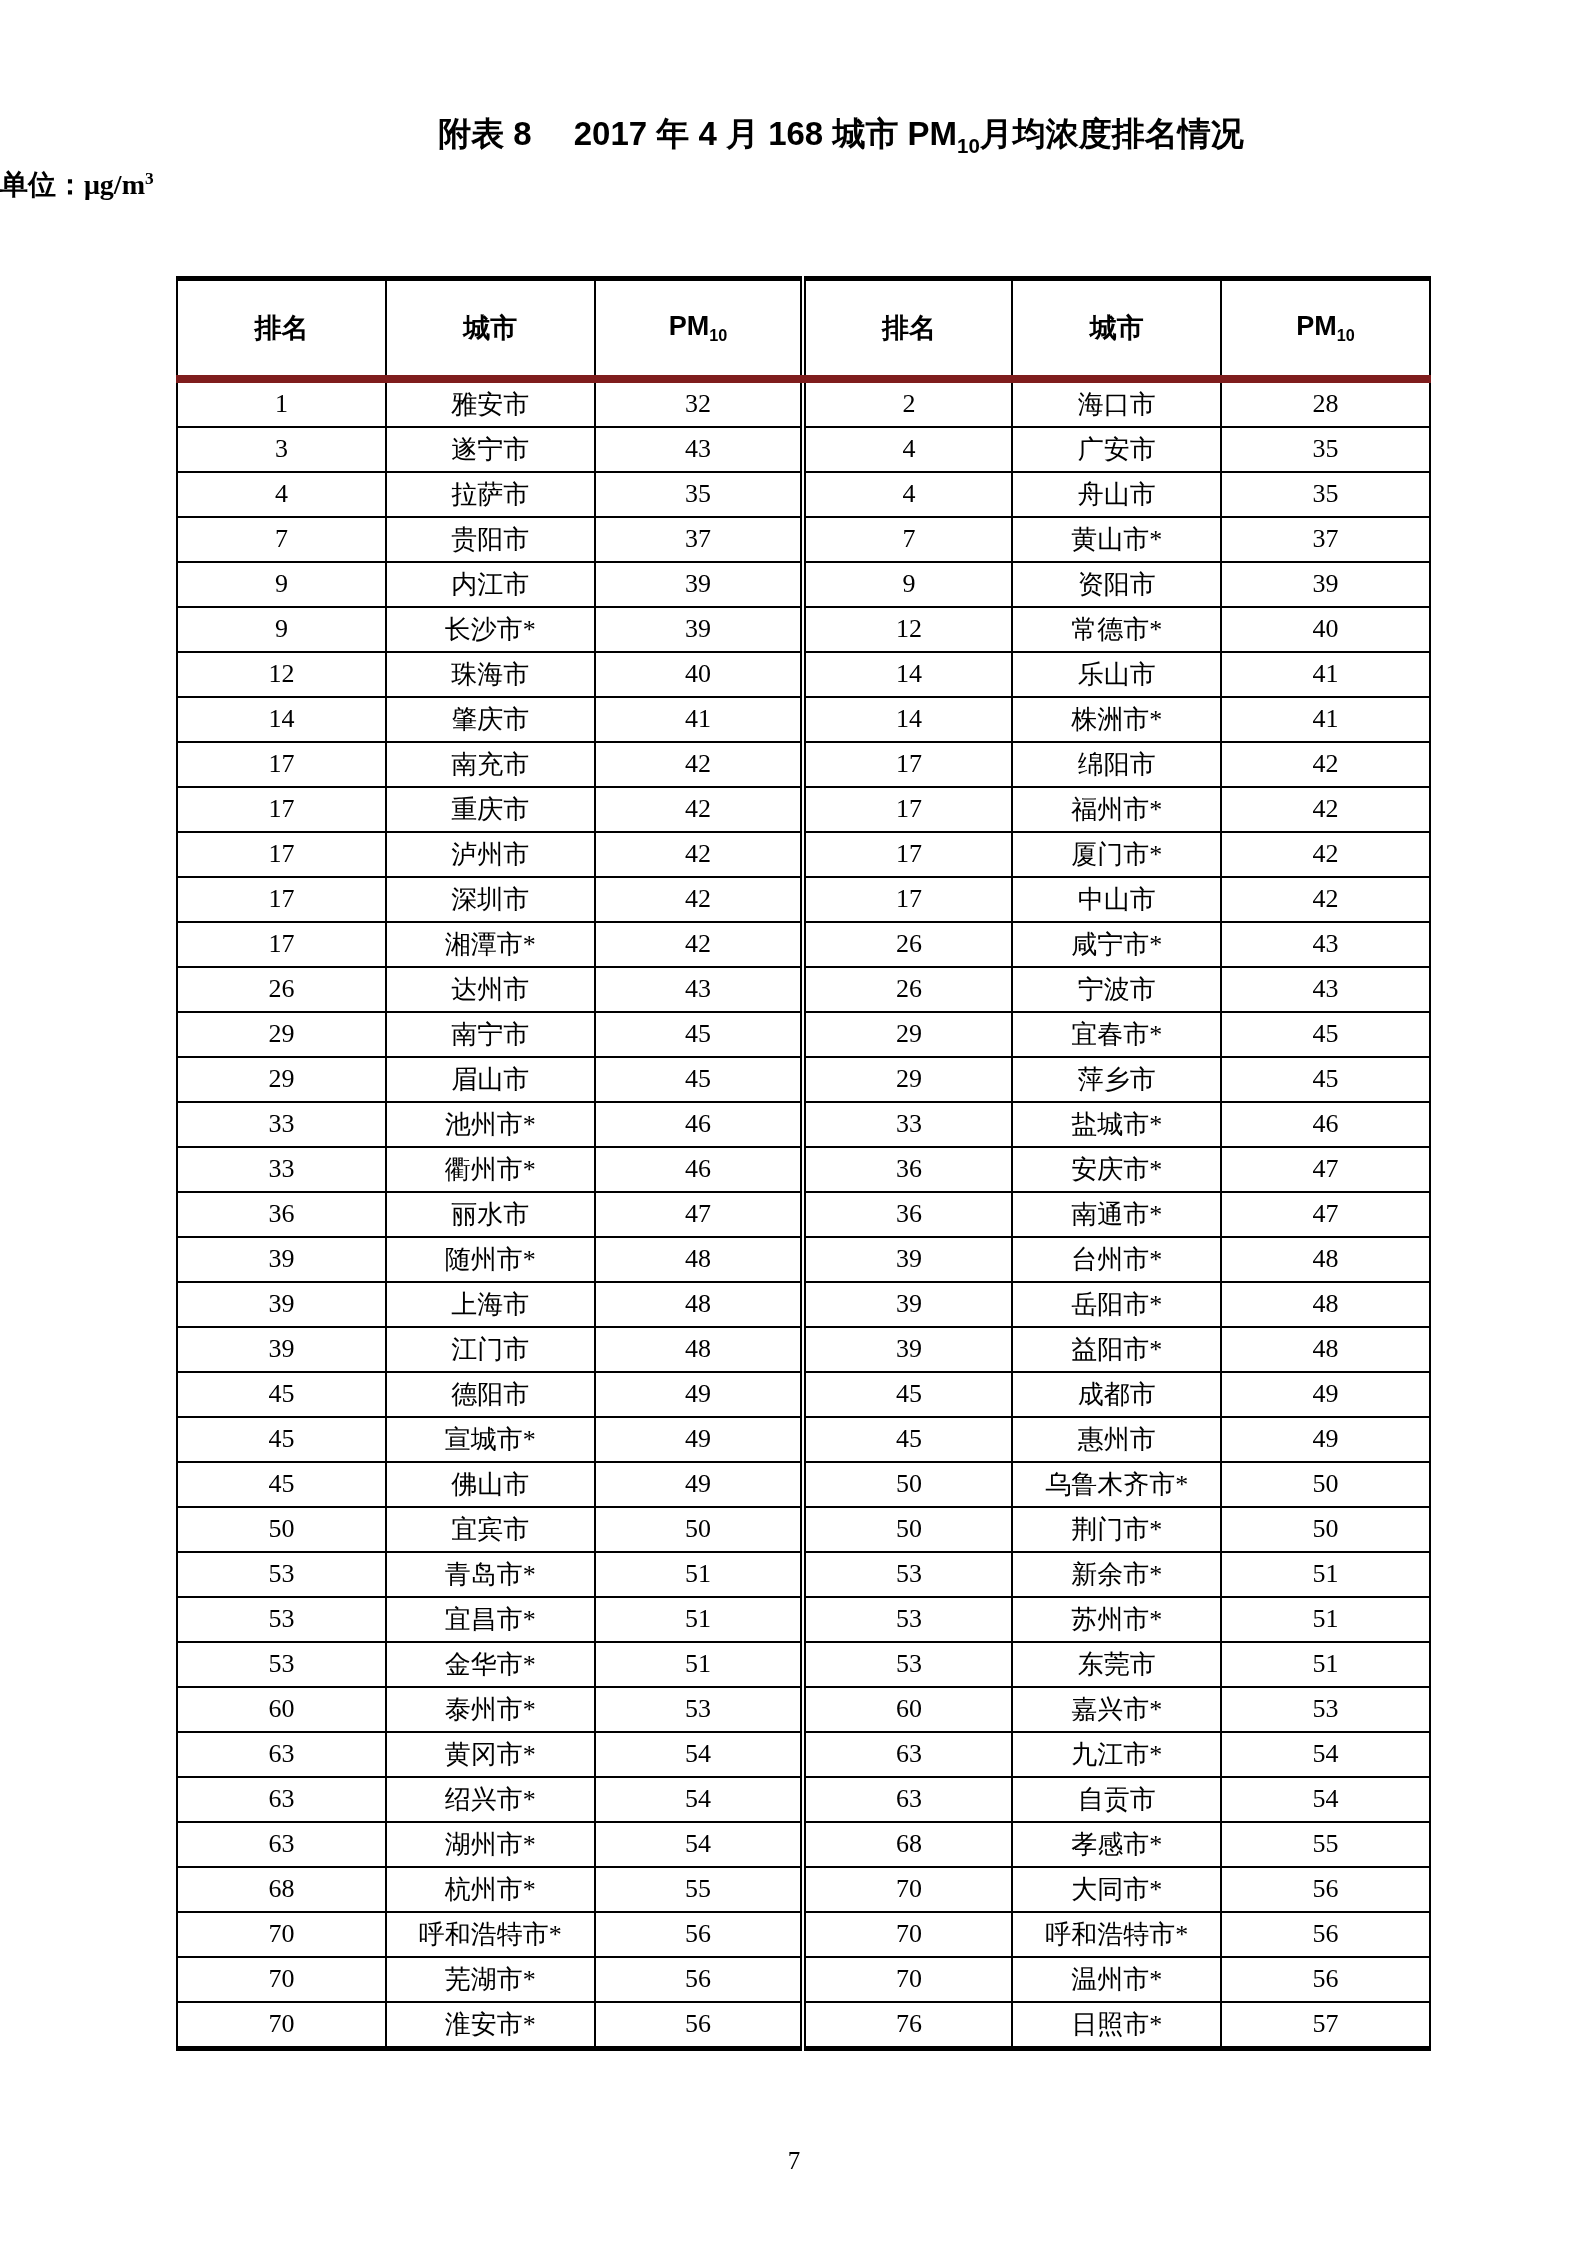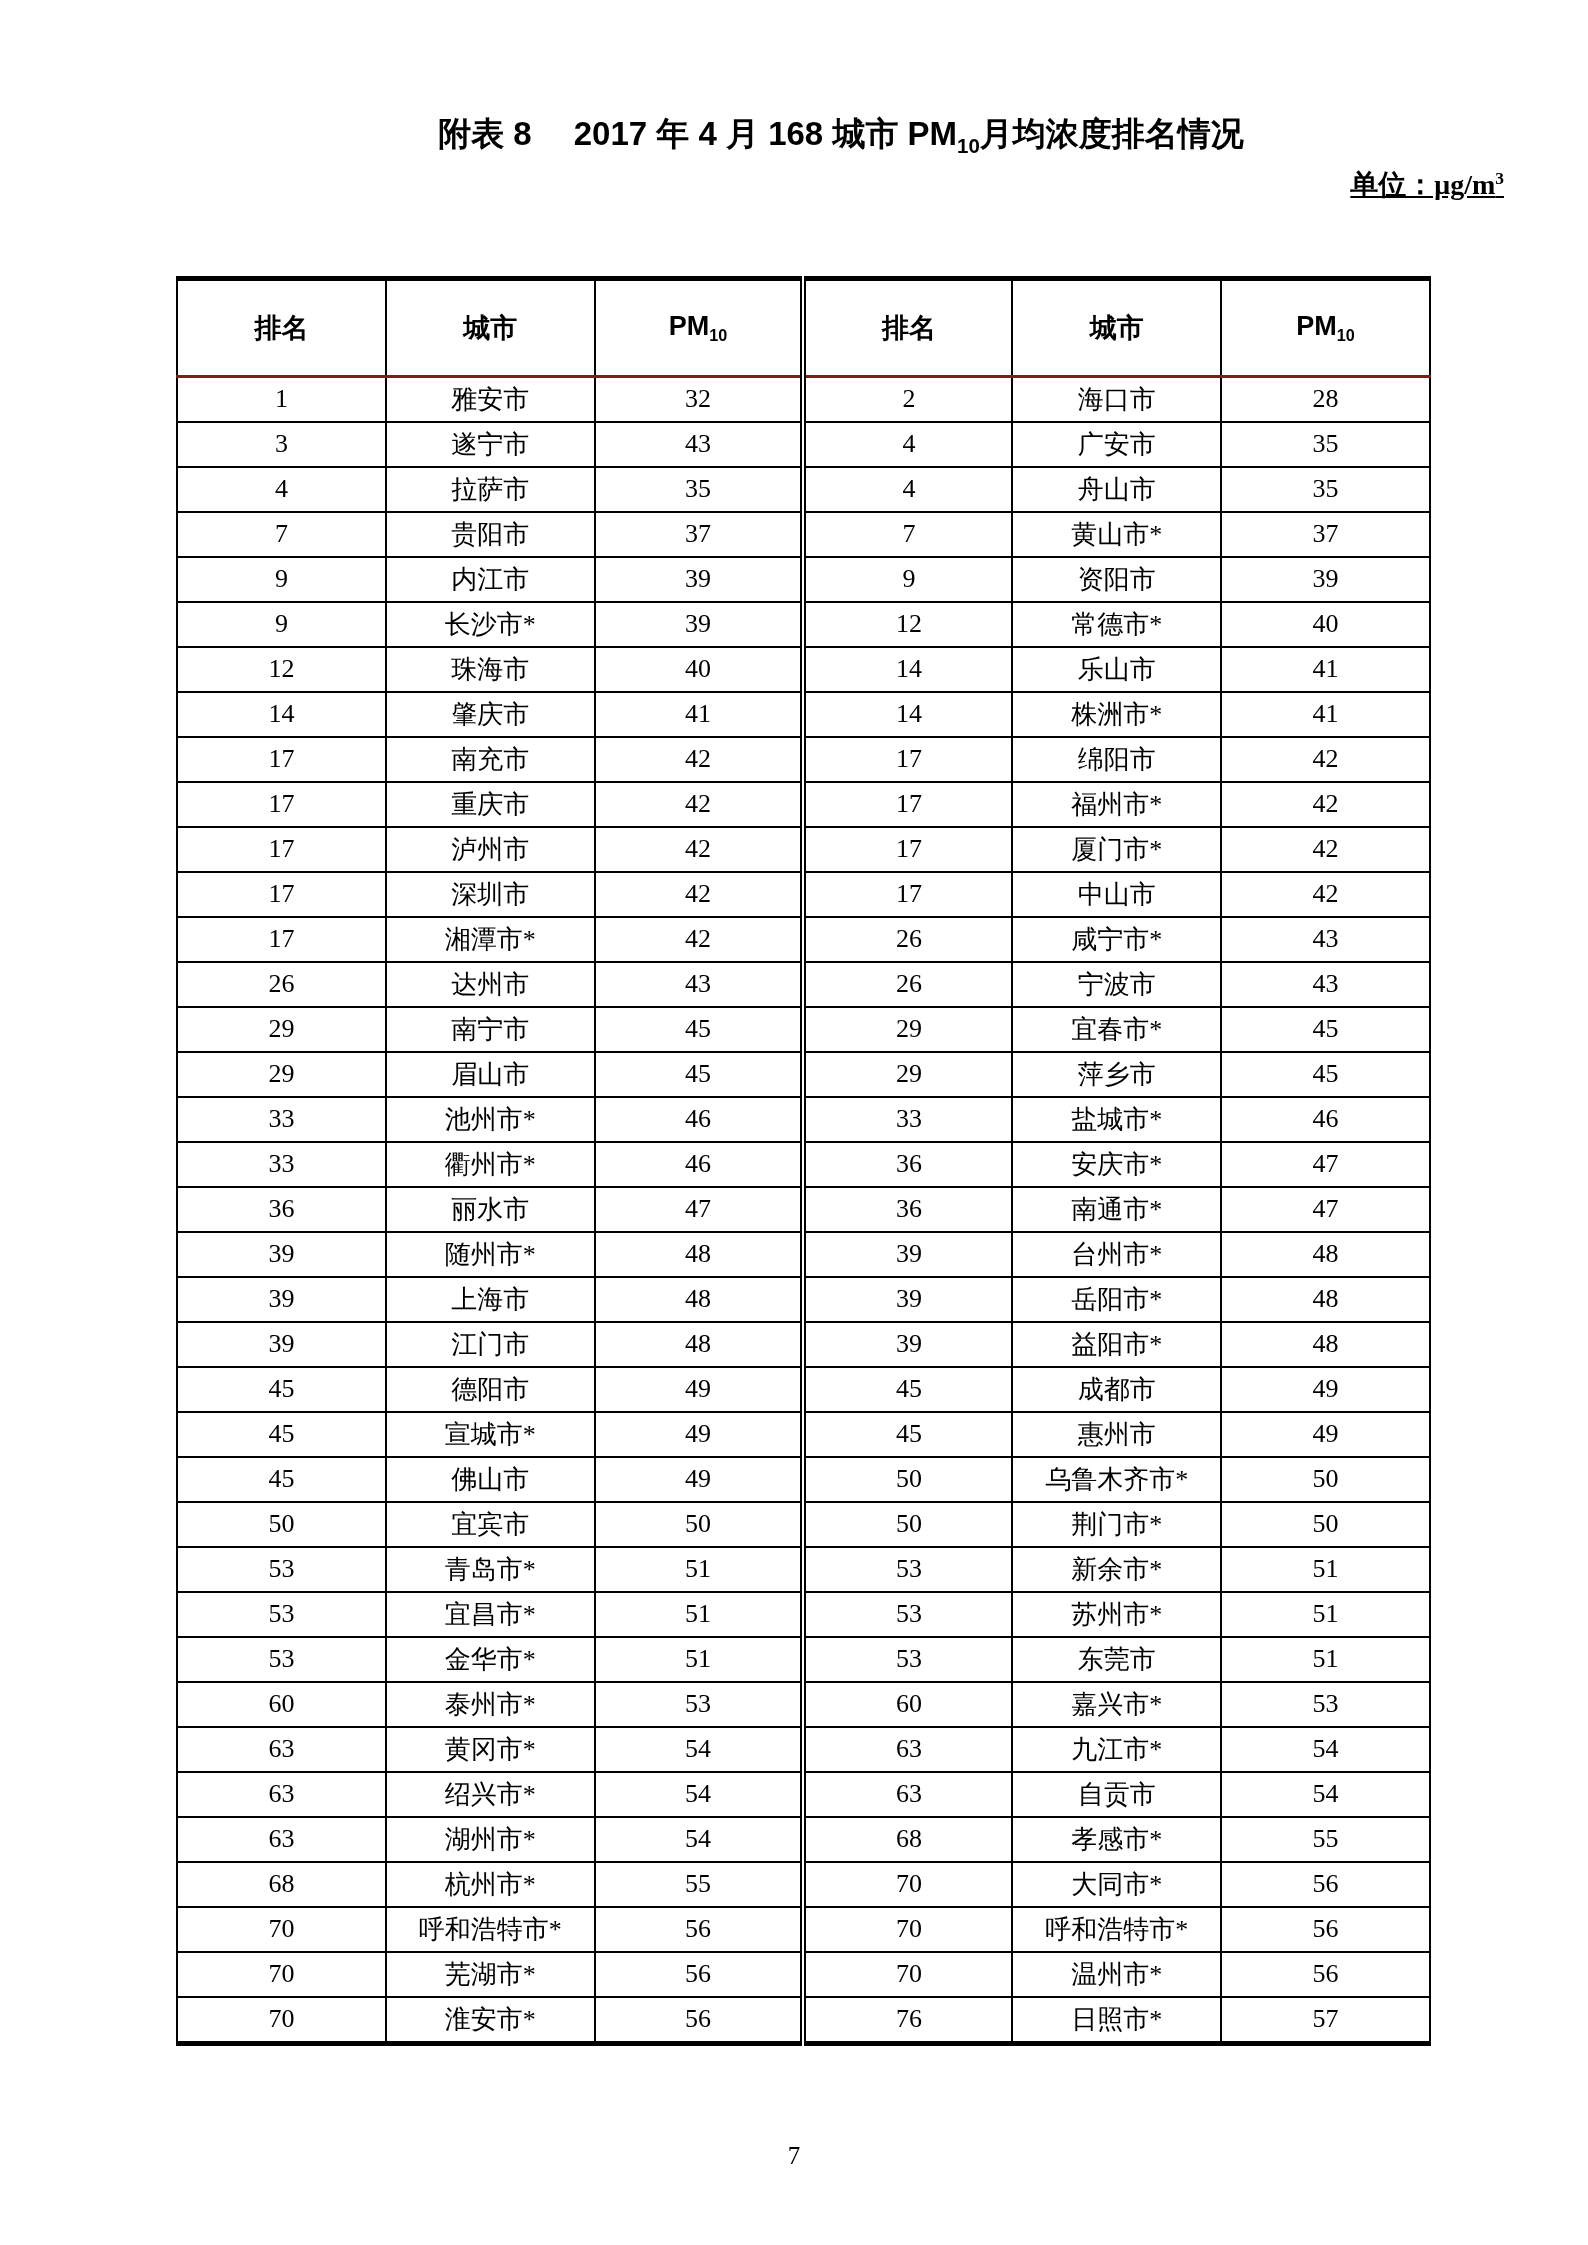--- a/index.html
+++ b/index.html
@@ -10,38 +10,37 @@
   }
   .doc-title{
     padding-top:114px;text-align:center;
     font-family:"Liberation Sans","DejaVu Sans",sans-serif;
     font-weight:bold;font-size:33px;line-height:1.2;
     transform:translateX(47px);white-space:nowrap;
   }
   .doc-title .gap{display:inline-block;width:42px;}
   .doc-title sub{font-size:62%;}
   .unit-line{
-    margin-top:10px;text-align:right;padding-right:84px;
+    margin-top:10px;padding-right:84px;
     font-weight:bold;font-size:28px;line-height:1.2;
     font-family:"Liberation Serif","DejaVu Serif",serif;
-    text-decoration:underline;
   }
   .unit-line sup{font-size:62%;}
   table.rank-table{
     margin:74px 0 0 176px;width:1255px;
     border-collapse:collapse;table-layout:fixed;
     border-top:5px solid #000;border-bottom:5px solid #000;
     border-left:2px solid #000;border-right:2px solid #000;
   }
   .rank-table th,.rank-table td{
     border:2px solid #000;text-align:center;vertical-align:middle;
     padding:0;overflow:hidden;white-space:nowrap;
   }
   .rank-table th{
-    height:94px;border-bottom:3px solid #7f1d1d;
+    height:94px;border-bottom:8px solid #7f1d1d;
     font-family:"Liberation Sans","DejaVu Sans",sans-serif;
     font-weight:bold;font-size:27px;
   }
   .rank-table th sub{font-size:60%;}
   .rank-table td{
     height:43px;font-size:26px;
     font-family:"Liberation Serif","DejaVu Serif",serif;
   }
   .rank-table th:nth-child(4),.rank-table td:nth-child(4){
     border-left:6px double #000;

